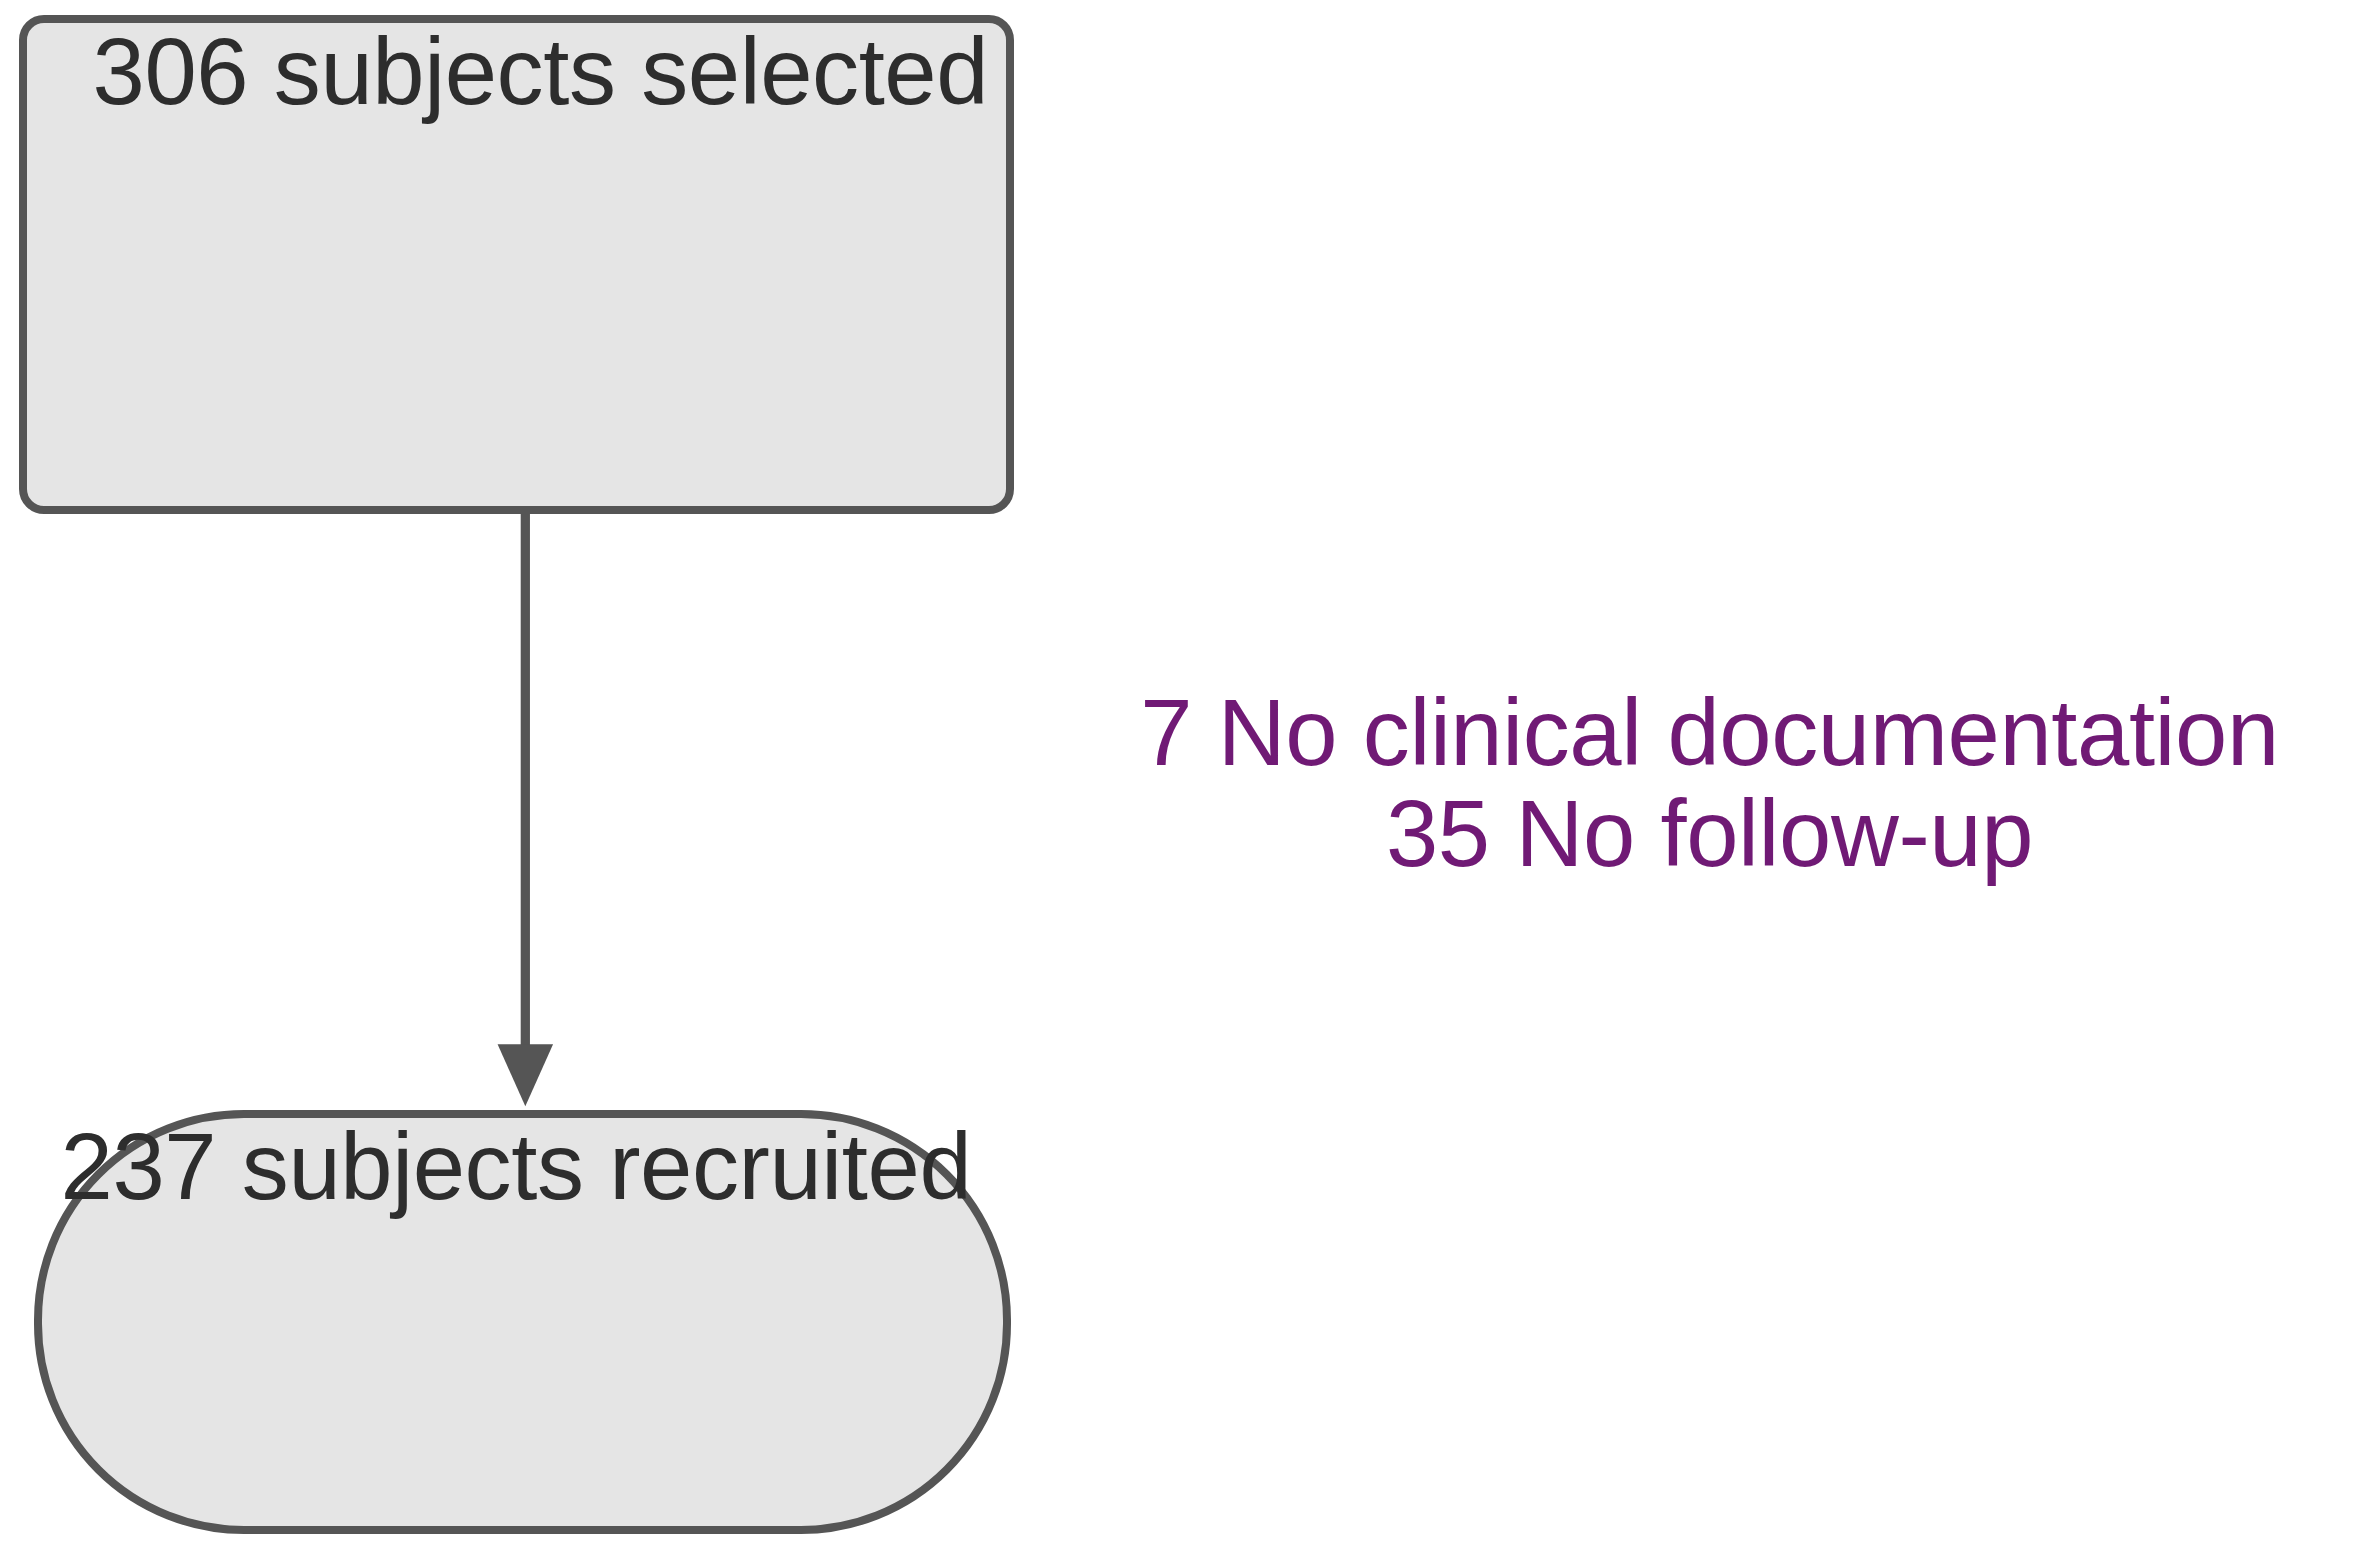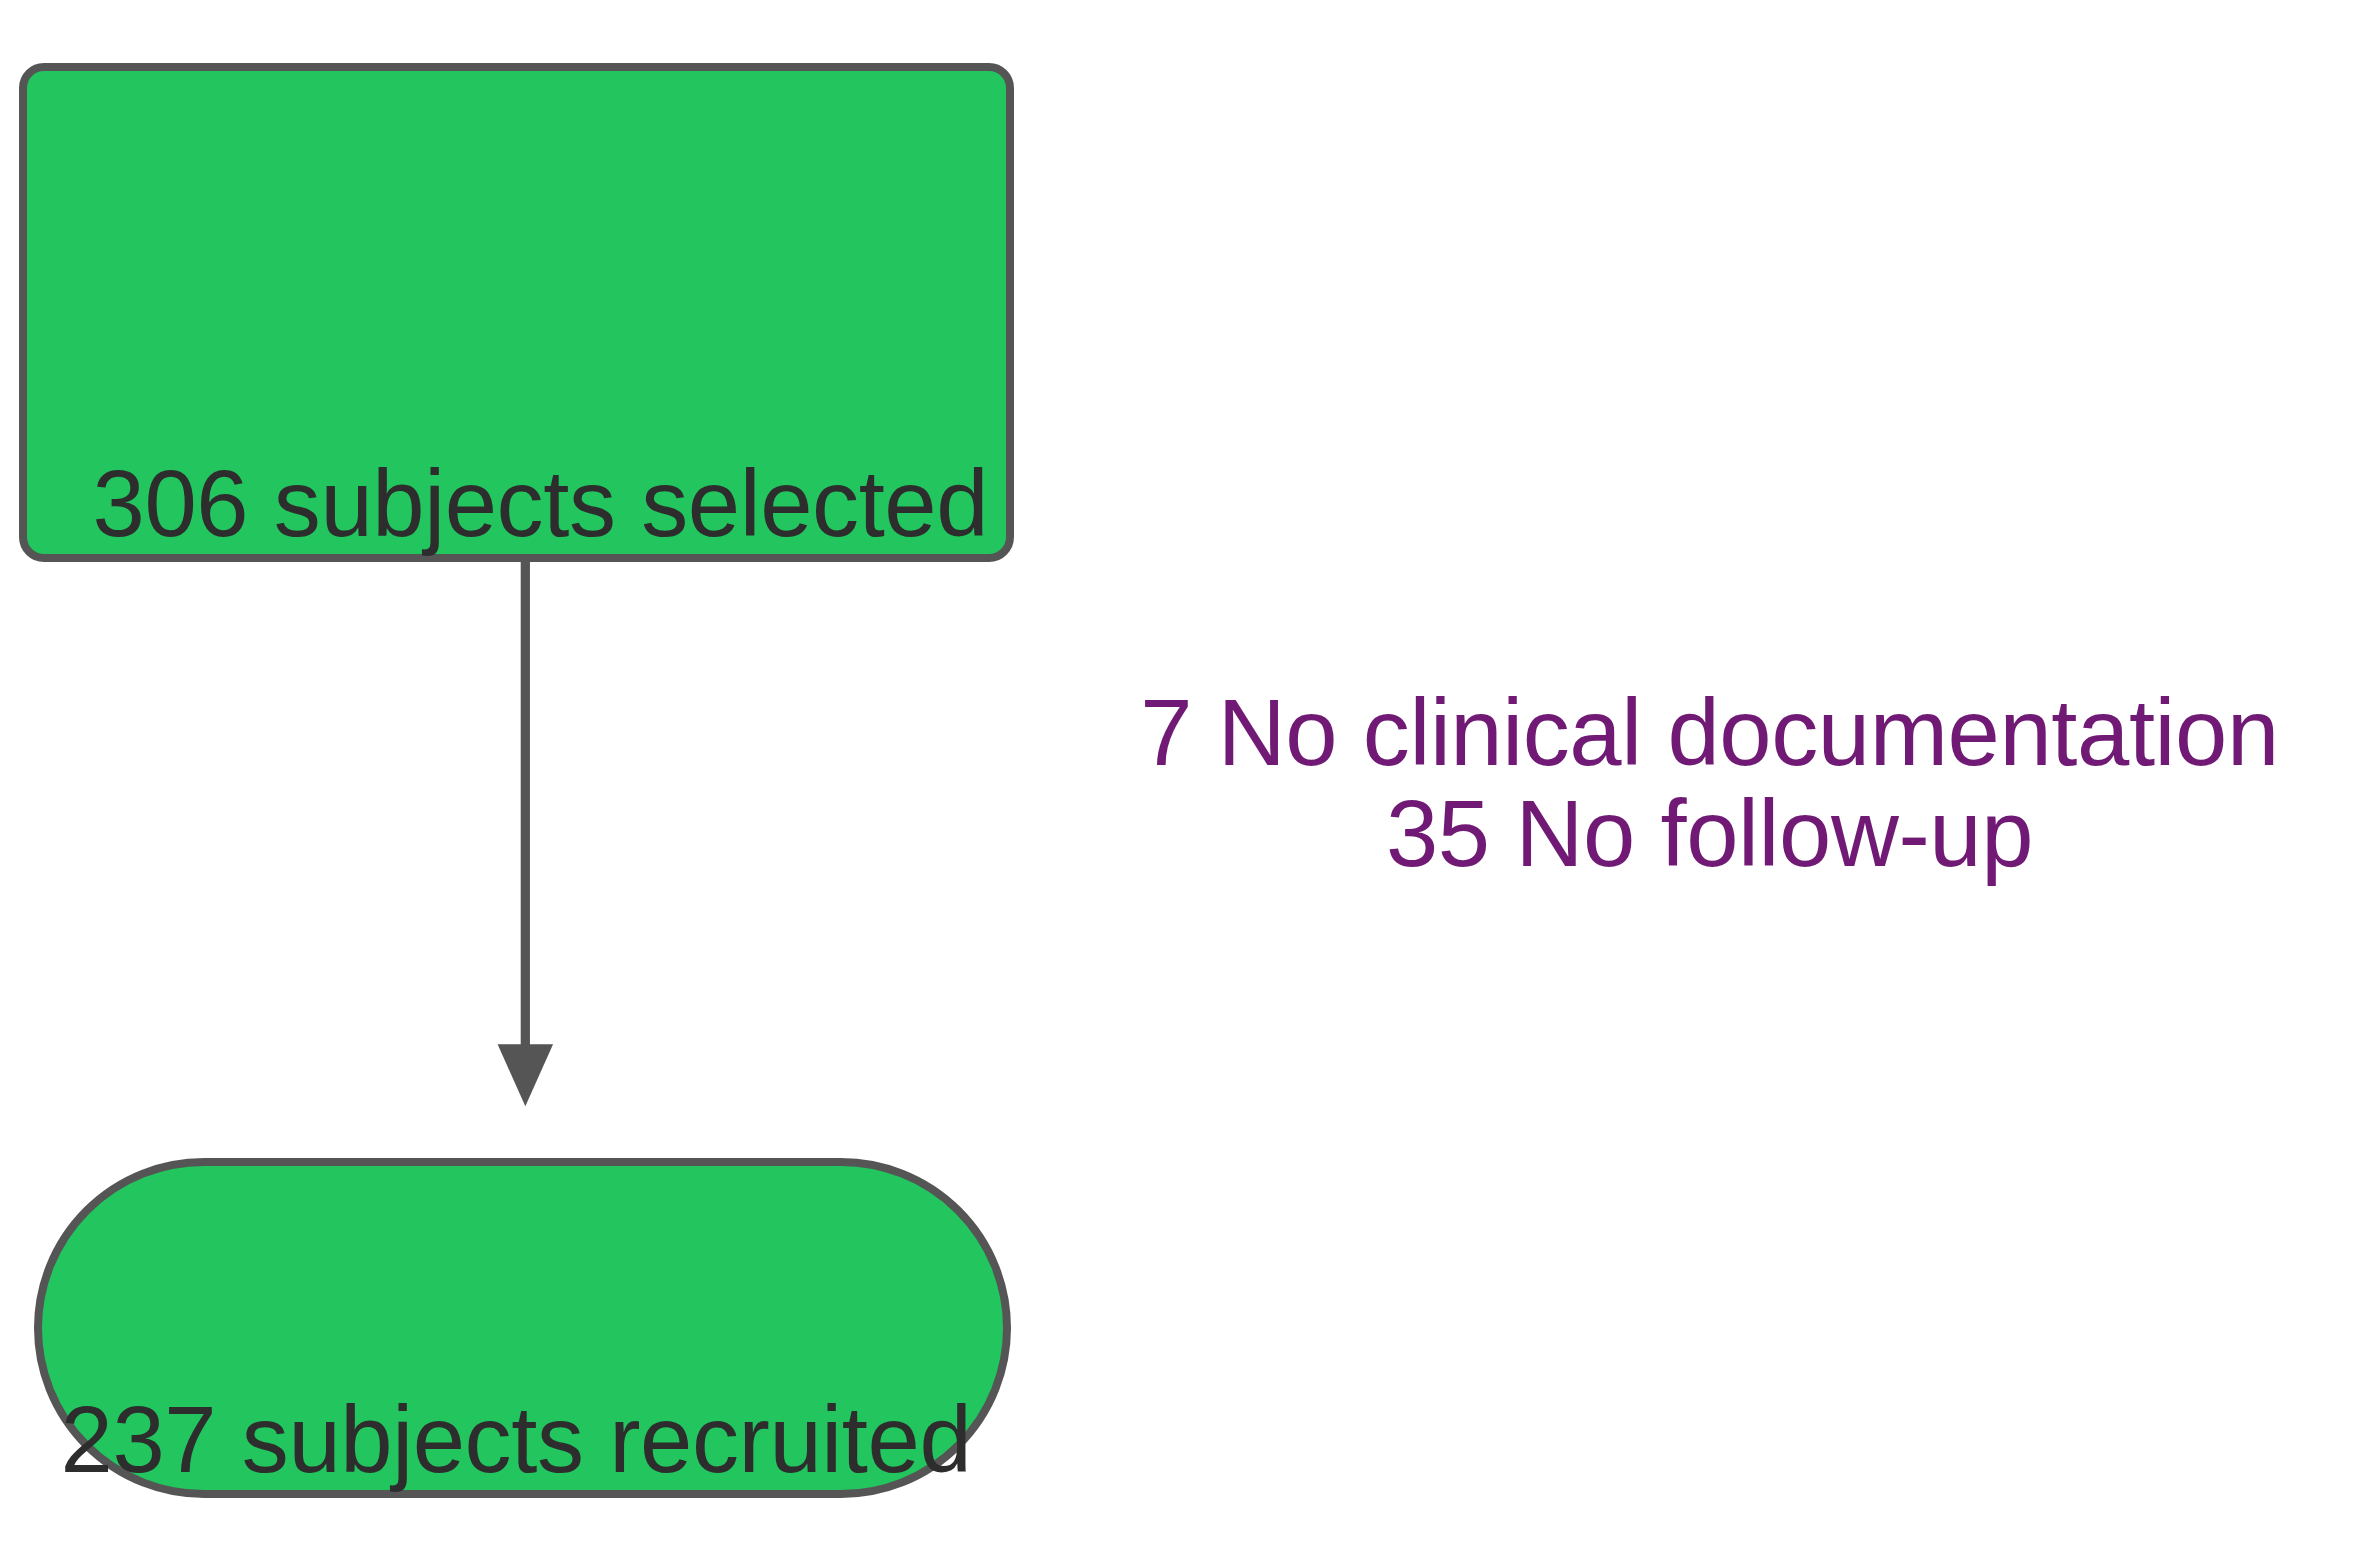--- a/index.html
+++ b/index.html
@@ -13,40 +13,39 @@
     height: 1552px;
     background: #ffffff;
     overflow: hidden;
     font-family: "Liberation Sans", sans-serif;
   }
 
   
   .node {
     position: absolute;
     box-sizing: border-box;
-    background: #22c55e;
+    background: #e5e5e5;
     border: 8.4px solid #555555;
     display: flex;
-    align-items: flex-end;
-    margin-top: 48px;
+    align-items: flex-start;
   }
 
   #node-selected {
     left: 18.5px;
     top: 15px;
     width: 995px;
     height: 499px;
     border-radius: 25px;
   }
 
   #node-recruited {
     left: 34px;
     top: 1110px;
     width: 977px;
-    height: 340px;
+    height: 424px;
     border-radius: 210px / 210px;
   }
 
   .node-label {
     display: block;
     width: 100%;
     padding-left: 66px;
     box-sizing: border-box;
     font-size: 94px;
     line-height: 1.05;

